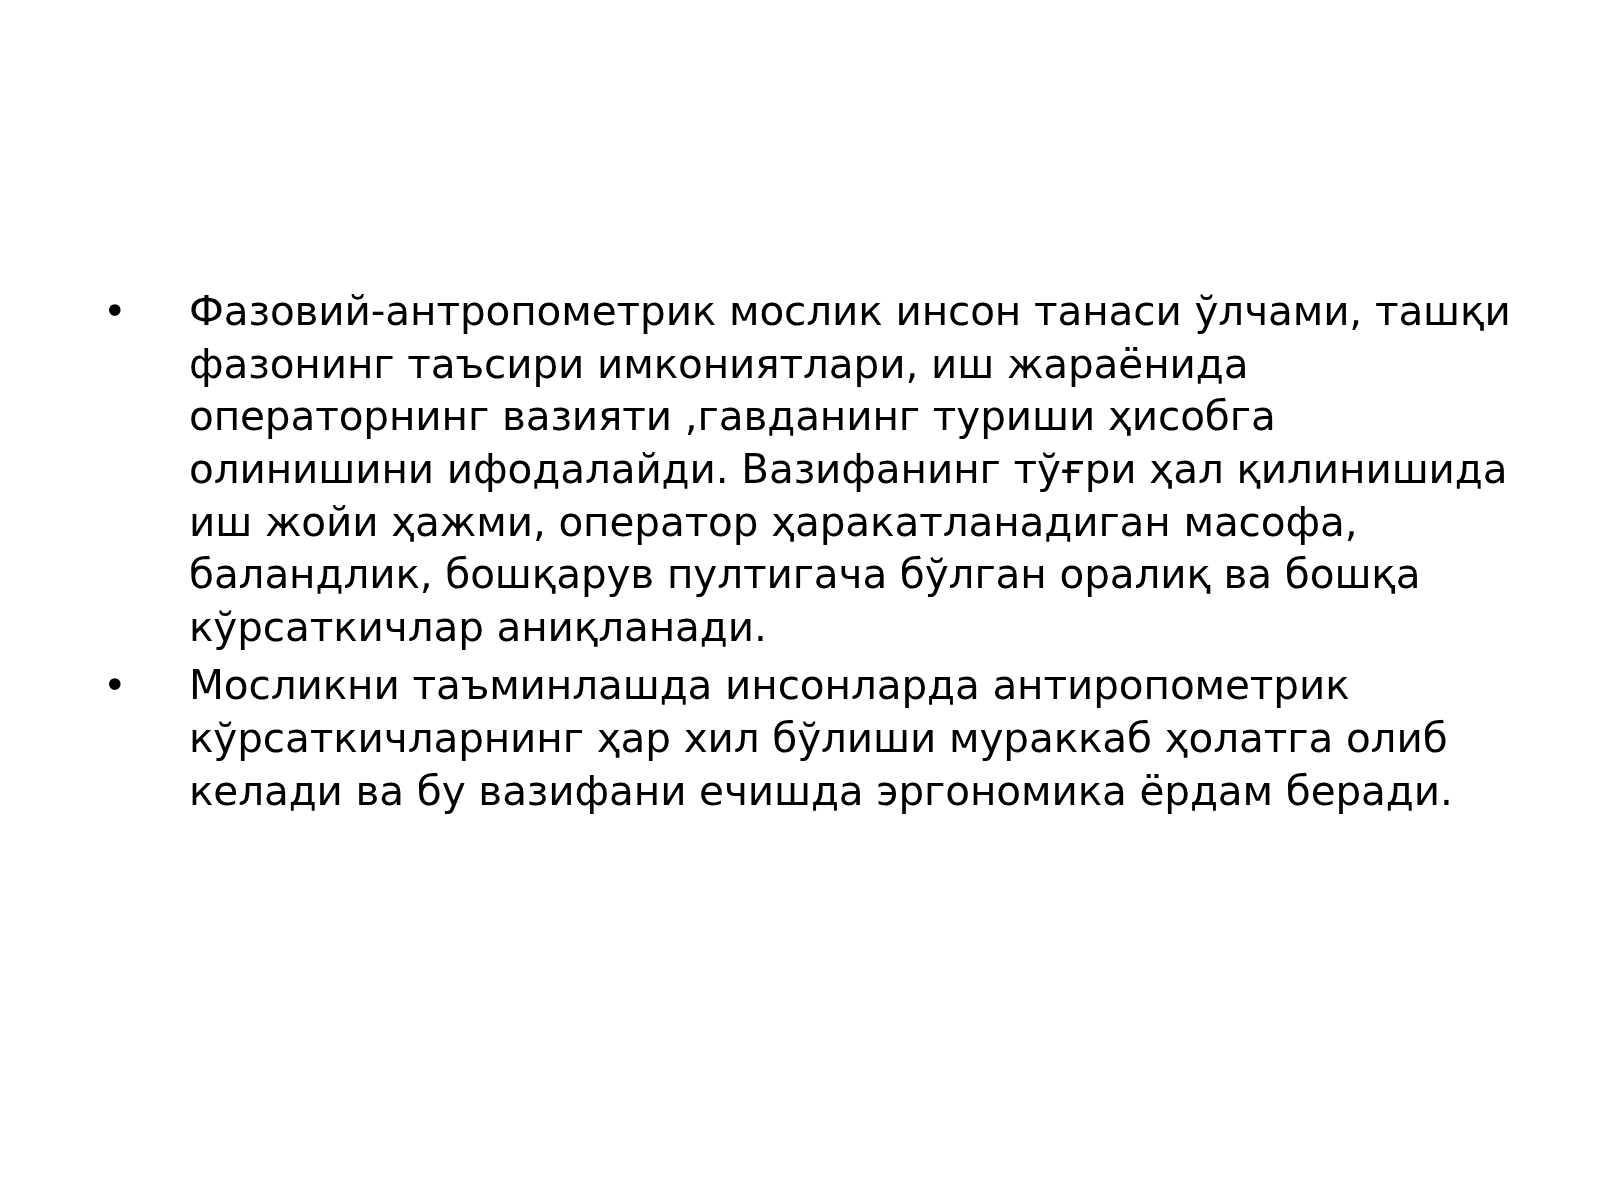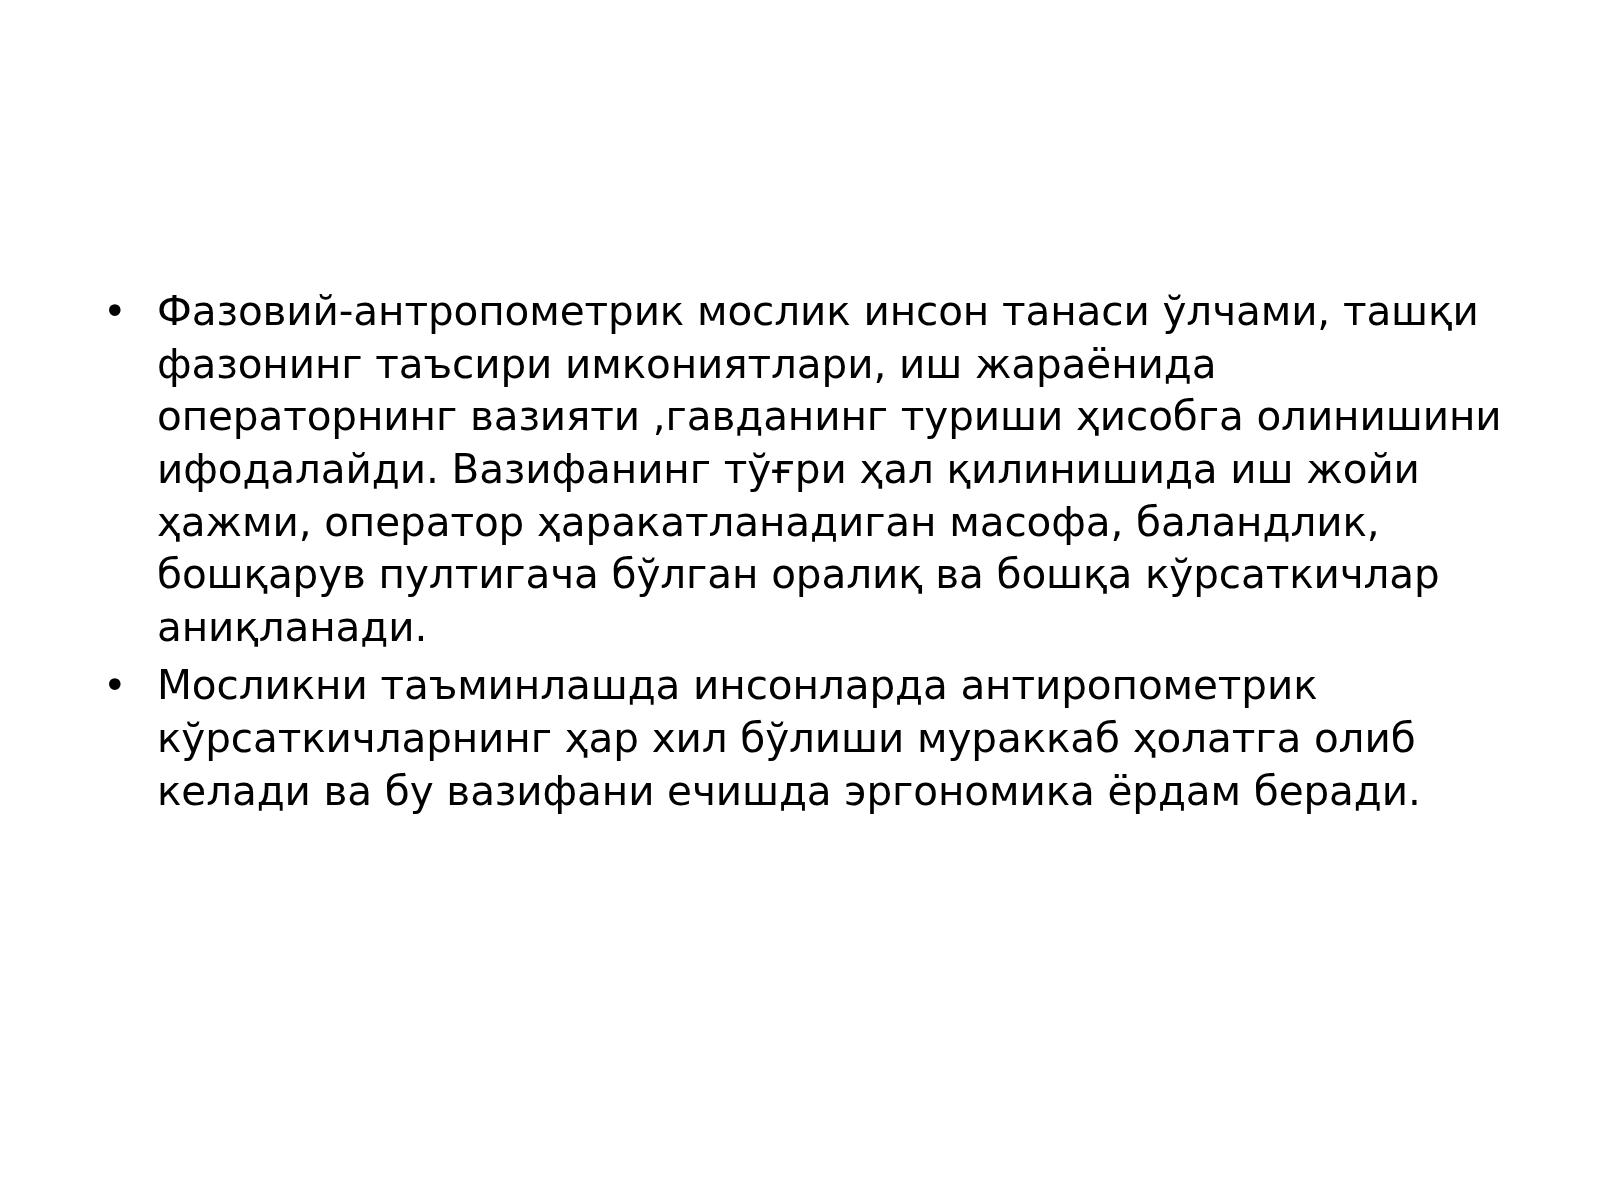--- a/index.html
+++ b/index.html
@@ -45,20 +45,21 @@
     position: absolute;
     left: 18px;
     top: 0;
     width: 30px;
     font-size: 40px;
     line-height: 1.30;
     color: #000000;
   }
   li.bullet-item .bullet-text {
     display: block;
+    margin-left: 32px;
   }
 </style>
 </head>
 <body>
 
 <div class="slide">
   <div class="content-block">
     <ul class="bullet-list">
       <li class="bullet-item">
         <span class="bullet-marker">•</span>

